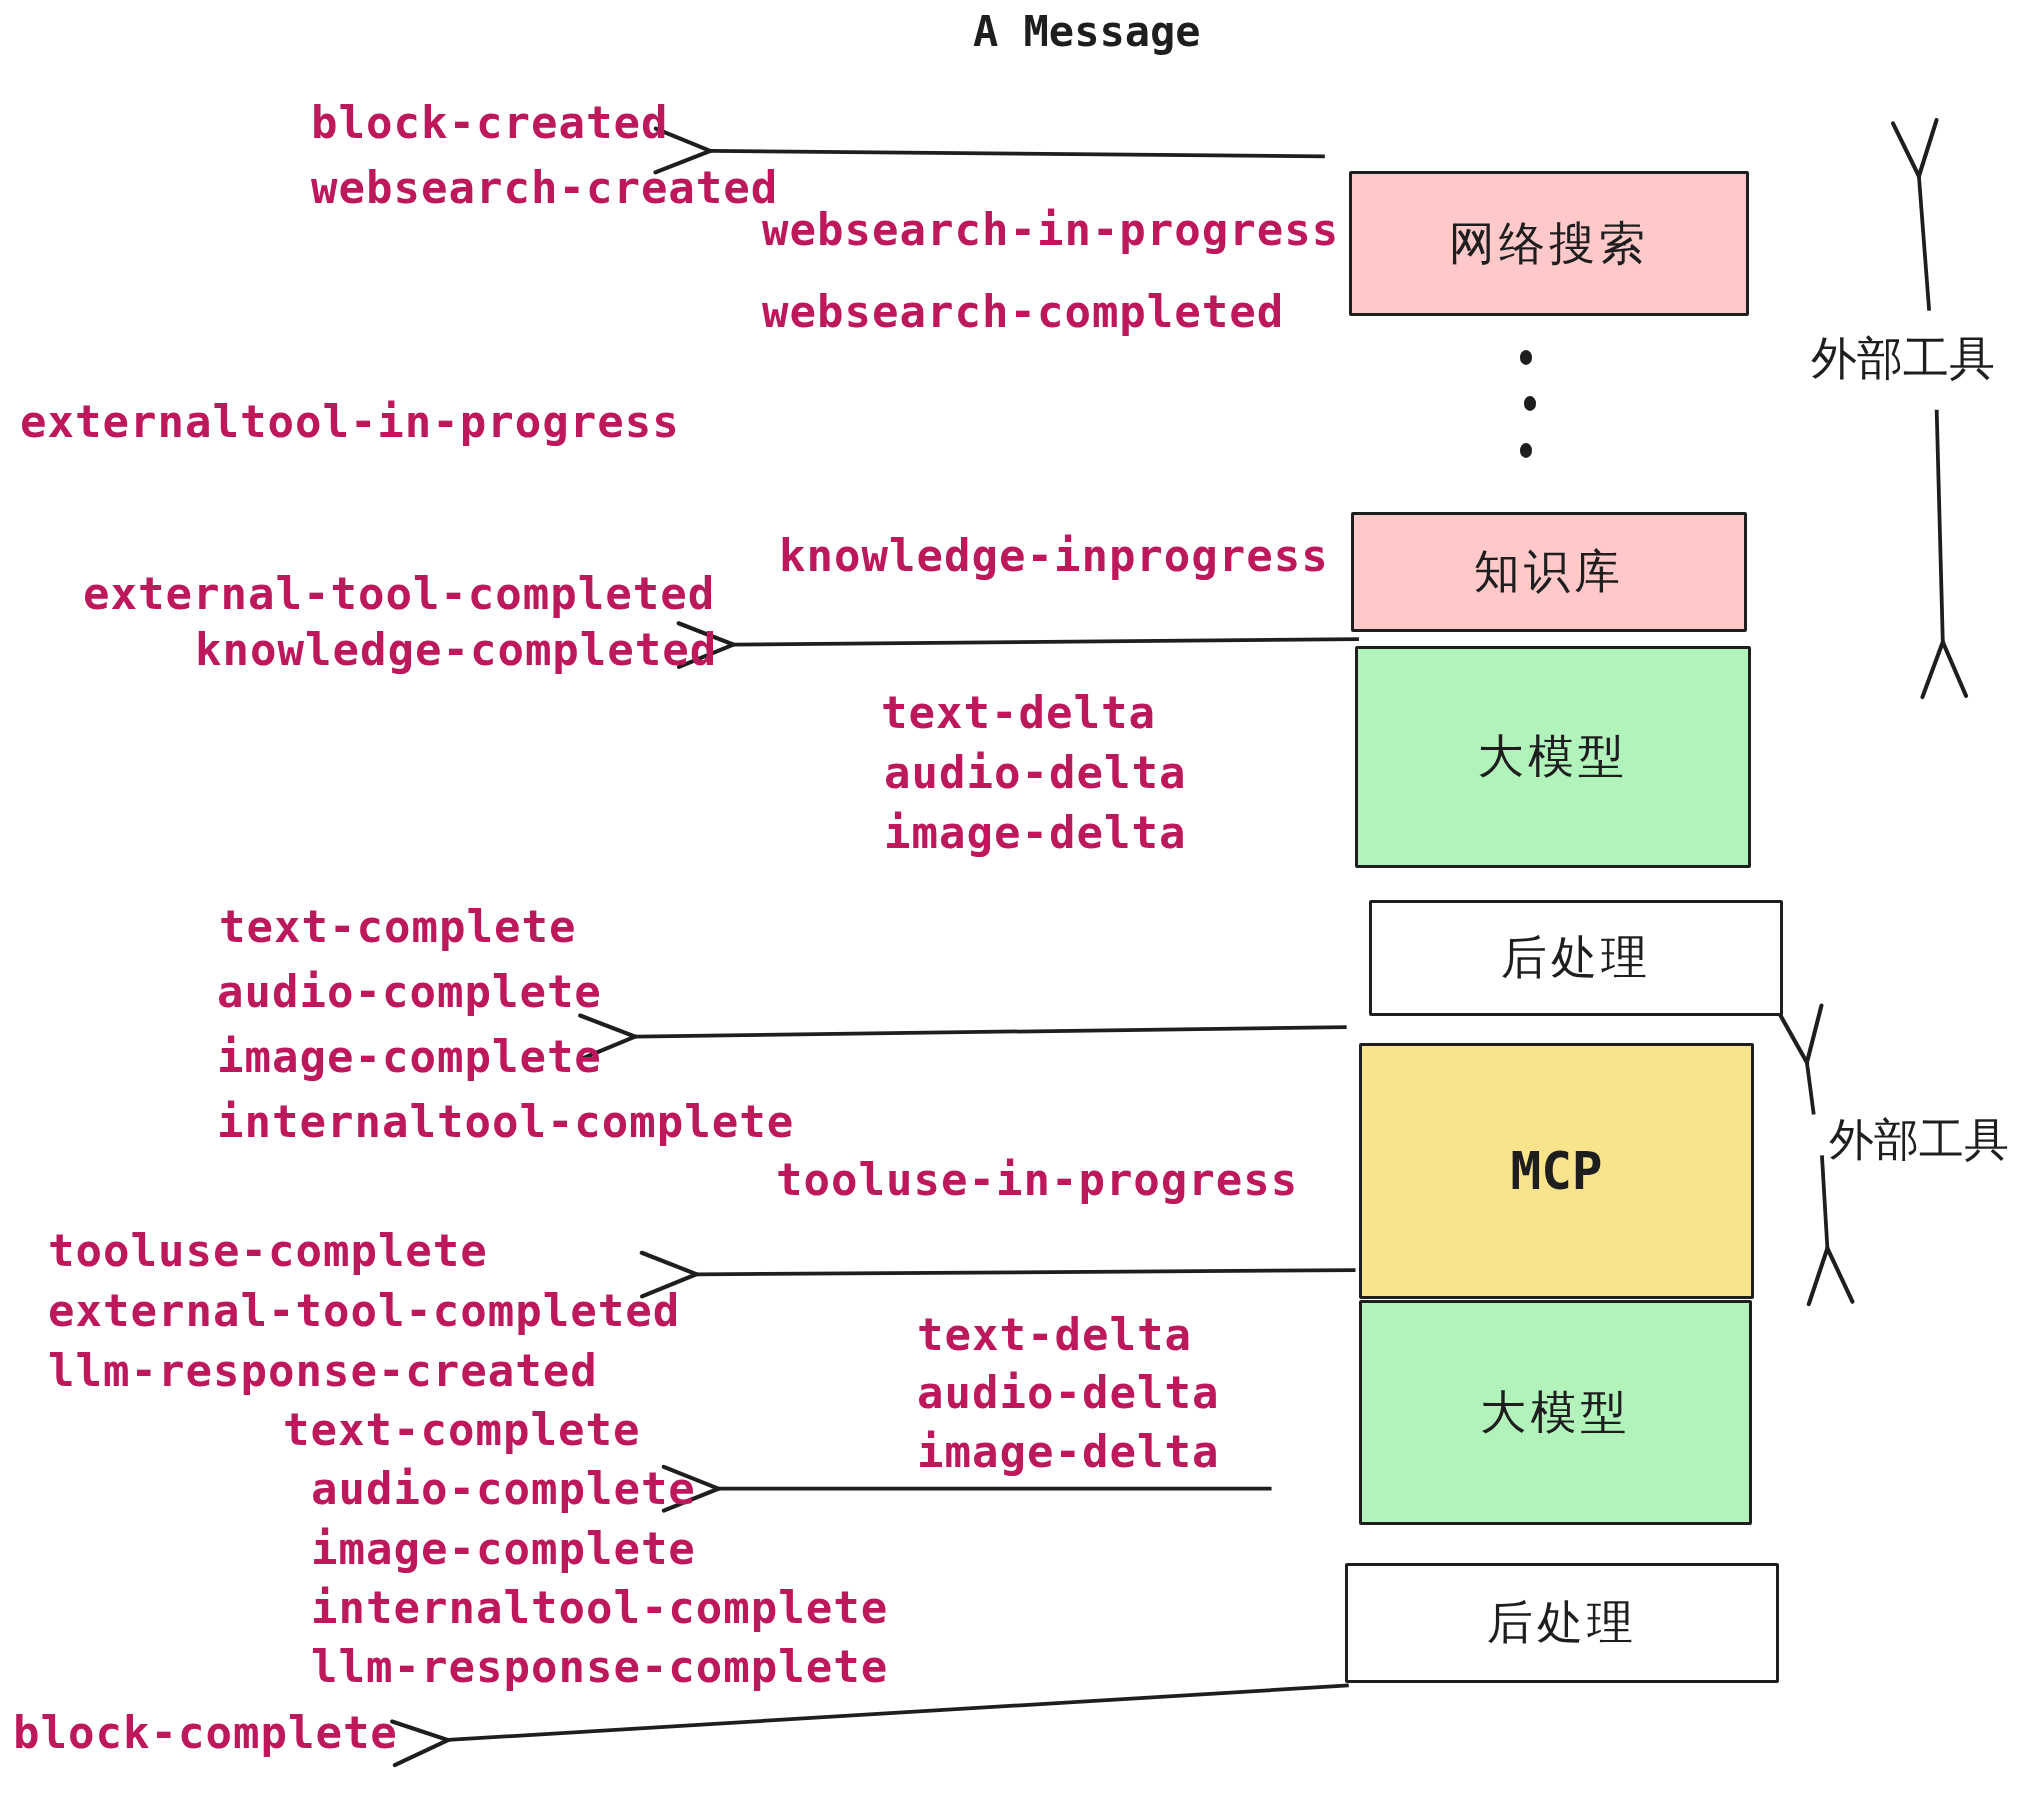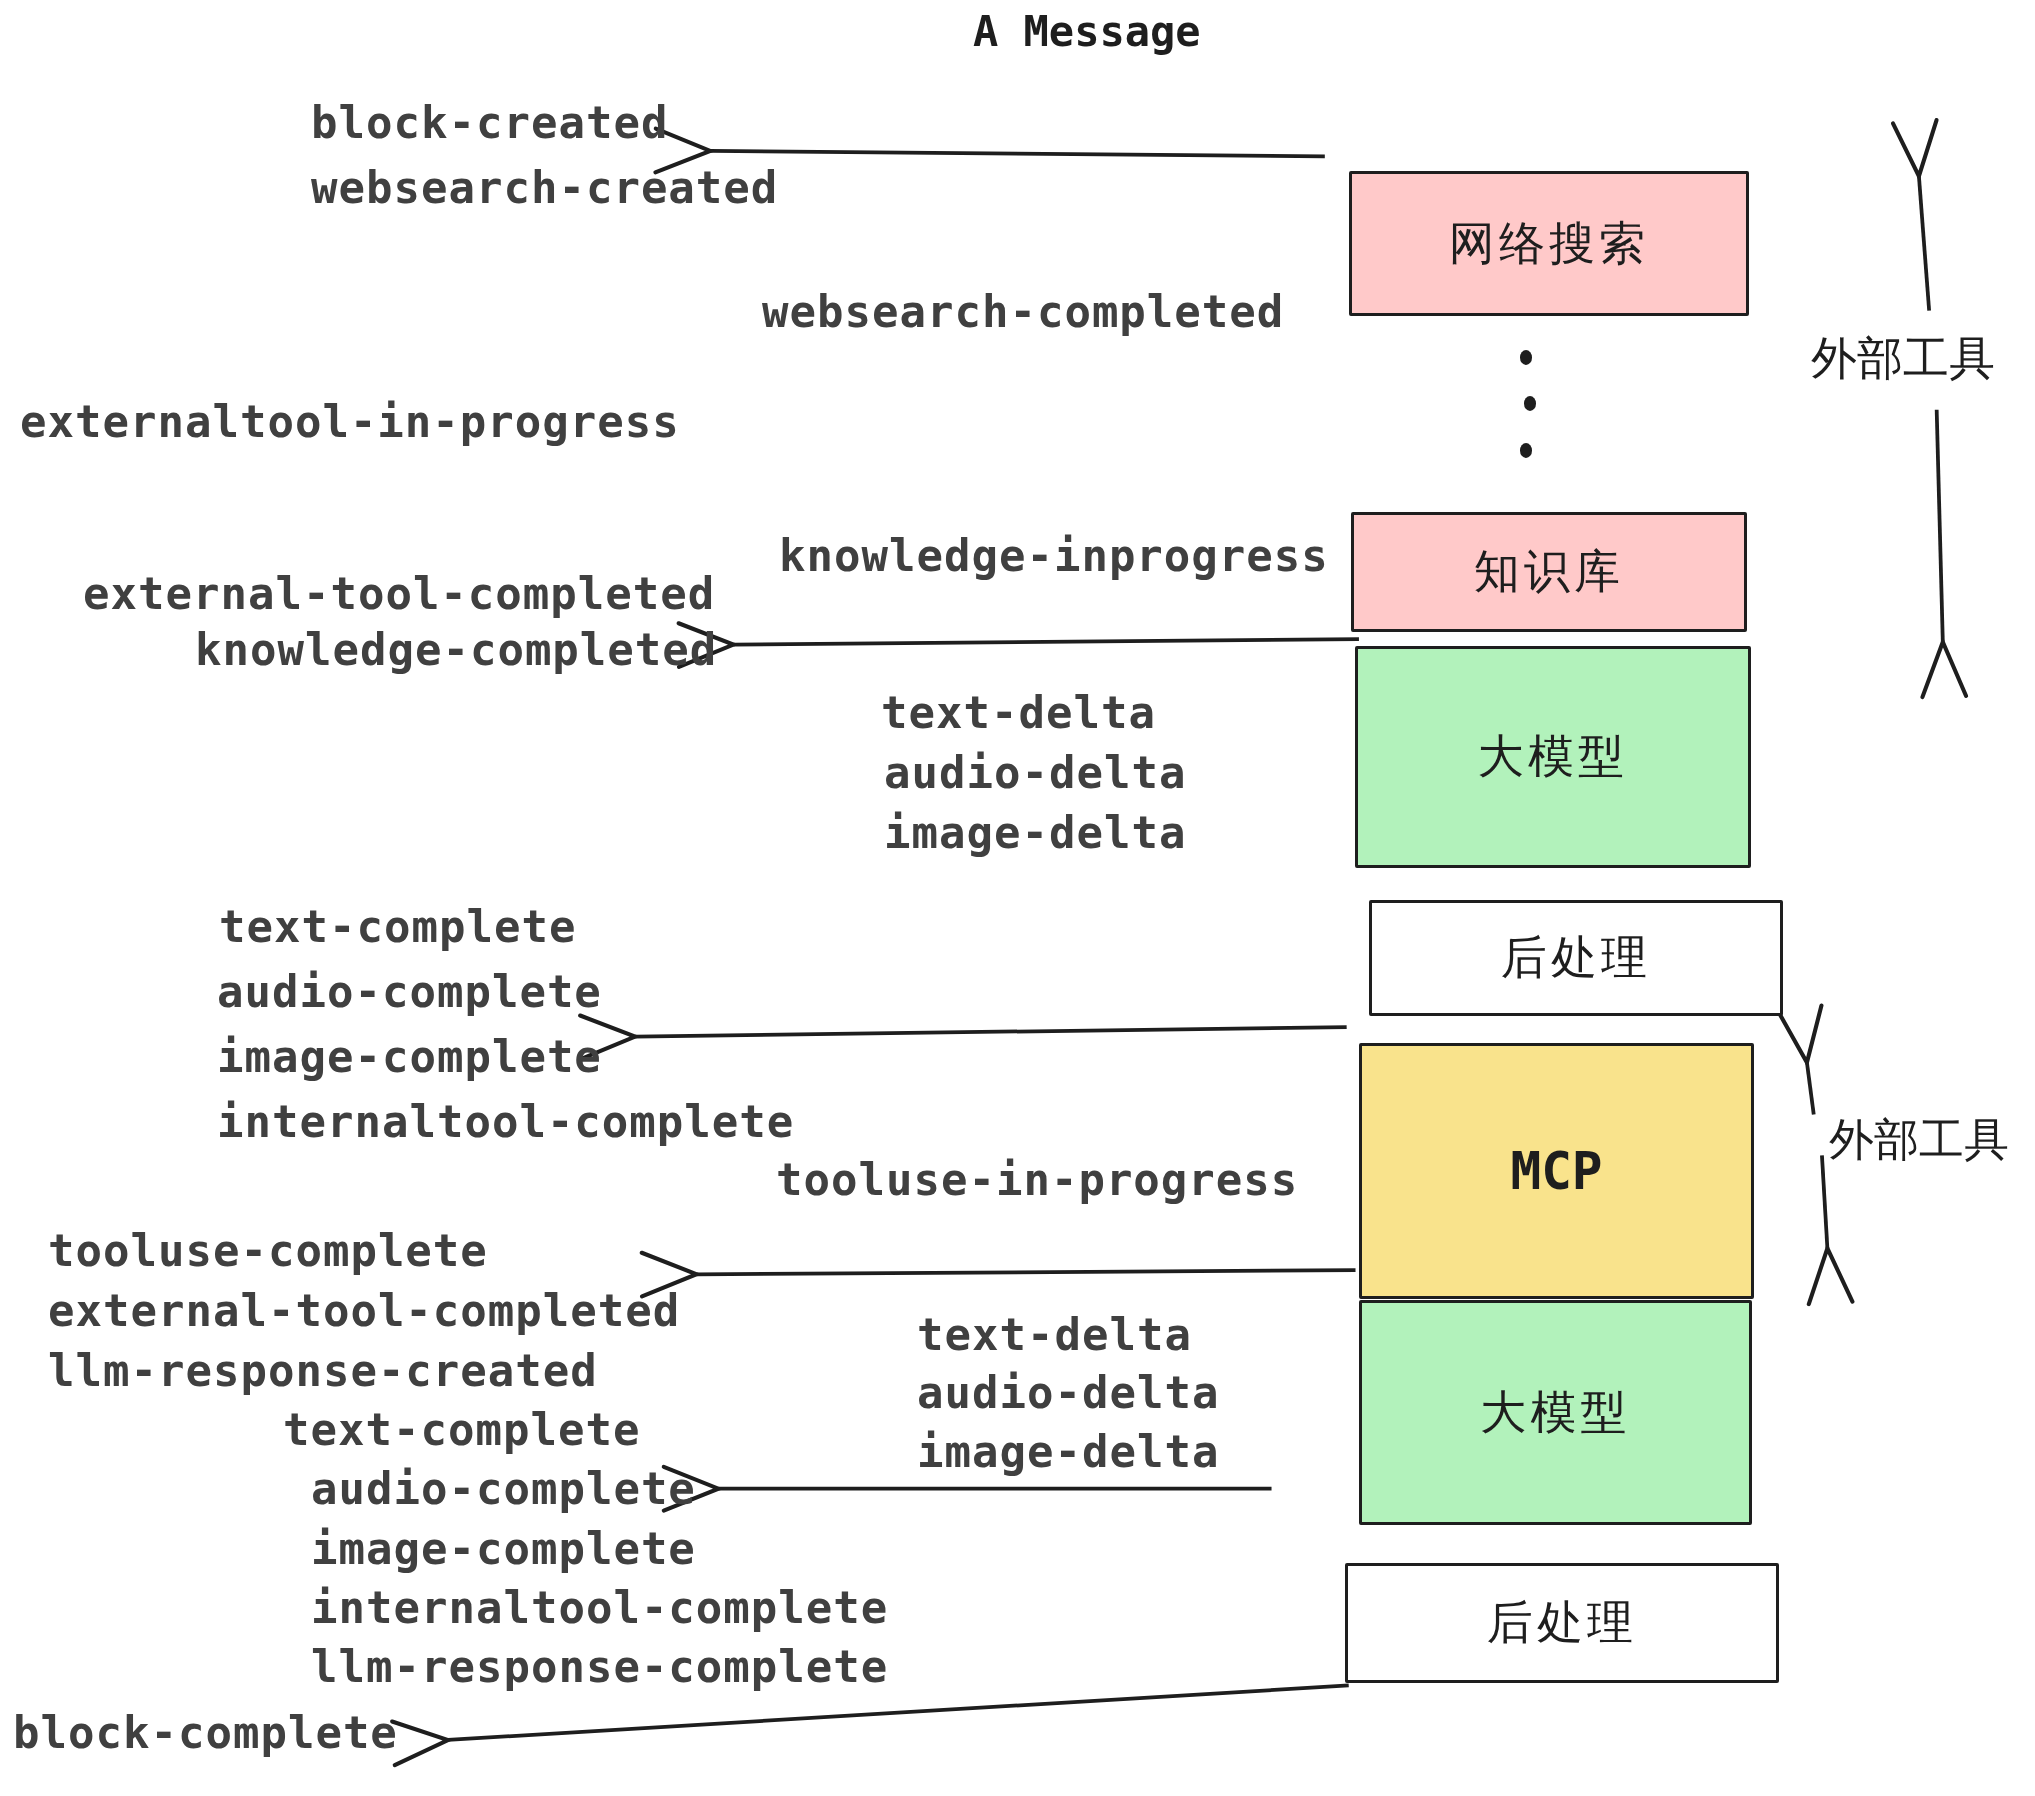--- a/index.html
+++ b/index.html
@@ -21,21 +21,21 @@
     line-height:1;
   }
   .ev{
     position:absolute;
     font-family:"DejaVu Sans Mono", monospace;
     font-size:44px;
     font-weight:bold;
     letter-spacing:1px;
     white-space:nowrap;
     line-height:1;
-    color:#404040;
+    color:#be185d;
   }
   .box{
     position:absolute;
     border:3.4px solid #1e1e1e;
     border-radius:2px;
     display:flex;
     align-items:center;
     justify-content:center;
     box-sizing:border-box;
     white-space:nowrap;
@@ -101,20 +101,21 @@
     <path d="M 2836 600 L 2845 940" fill="none" stroke="#1e1e1e" stroke-width="5.5" marker-end="url(#head)"></path>
 
     <path d="M 2656 1632 L 2646 1556" fill="none" stroke="#1e1e1e" stroke-width="5.5" marker-end="url(#head)"></path>
     <path d="M 2668 1692 L 2676 1828" fill="none" stroke="#1e1e1e" stroke-width="5.5" marker-end="url(#head)"></path>
   </svg>
 
   <div class="title" style="left:973px;top:11px;">A Message</div>
 
   <div class="ev" style="left:311px;top:101px;">block-created</div>
   <div class="ev" style="left:311px;top:166px;">websearch-created</div>
+  <div class="ev" style="left:762px;top:208px;">websearch-in-progress</div>
   <div class="ev" style="left:762px;top:290px;">websearch-completed</div>
   <div class="ev" style="left:20px;top:400px;">externaltool-in-progress</div>
   <div class="ev" style="left:779px;top:534px;">knowledge-inprogress</div>
   <div class="ev" style="left:83px;top:572px;">external-tool-completed</div>
   <div class="ev" style="left:195px;top:628px;">knowledge-completed</div>
 
   <div class="ev" style="left:881px;top:691px;">text-delta</div>
   <div class="ev" style="left:884px;top:751px;">audio-delta</div>
   <div class="ev" style="left:884px;top:811px;">image-delta</div>
 

